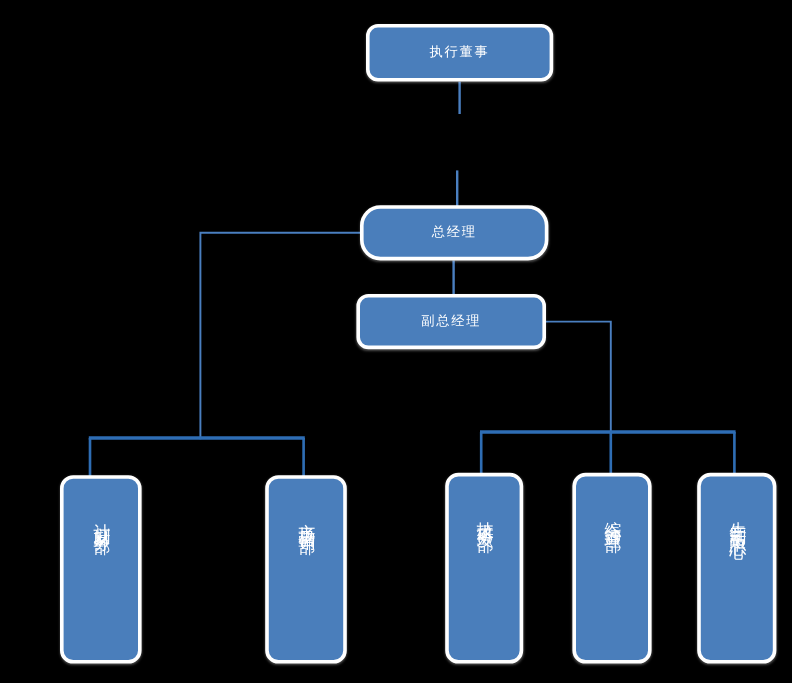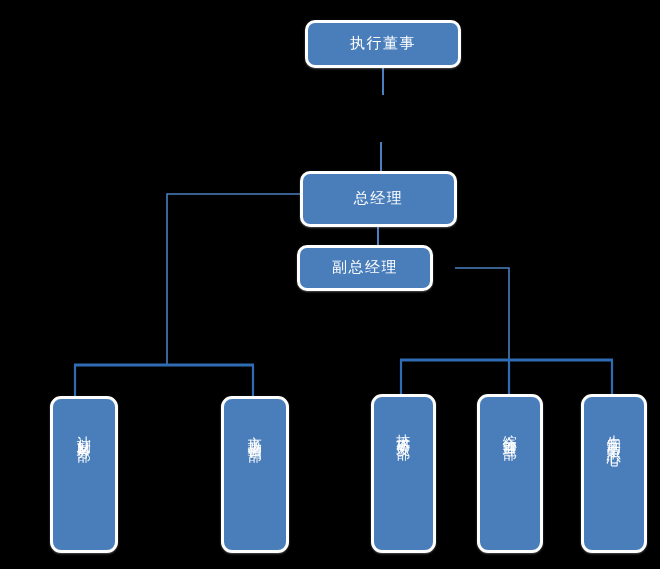--- a/index.html
+++ b/index.html
@@ -33,21 +33,21 @@
     display:flex;
     align-items:center;
     justify-content:center;
     color:#ffffff;
   }
   .node.top{
     border-radius:10px;
   }
   .node .label{
     display:block;
-    font-size:15px;
+    font-size:11px;
     line-height:1.15;
     letter-spacing:1.5px;
     color:#ffffff;
     text-align:center;
     white-space:nowrap;
   }
   
   .node.dept{
     border-radius:11px;
     align-items:flex-start;
@@ -88,25 +88,25 @@
     <line x1="401" y1="360" x2="401" y2="395" stroke="#2e6db4" stroke-width="2.2"></line>
     <line x1="509" y1="360" x2="509" y2="395" stroke="#2e6db4" stroke-width="2.2"></line>
     <line x1="612" y1="360" x2="612" y2="395" stroke="#2e6db4" stroke-width="2.2"></line>
   </svg>
 
   <div class="node top" style="left:305px; top:20px; width:156px; height:48px;">
     <span class="label">执行董事</span>
   </div>
 
 
-  <div class="node top" style="left:300px; top:171px; width:157px; height:56px;">
+  <div class="node top" style="left:300px; top:171px; width:157px; height:46px;border-radius:17px;">
     <span class="label">总经理</span>
   </div>
 
-  <div class="node top" style="left:297px; top:245px; width:136px; height:46px;">
+  <div class="node top" style="left:297px; top:245px; width:158px; height:46px;">
     <span class="label">副总经理</span>
   </div>
 
   <div class="node dept" style="left:50px; top:396px; width:68px; height:157px;">
     <span class="label">计划财务部</span>
   </div>
 
   <div class="node dept" style="left:221px; top:396px; width:68px; height:157px;">
     <span class="label">市场营销部</span>
   </div>

